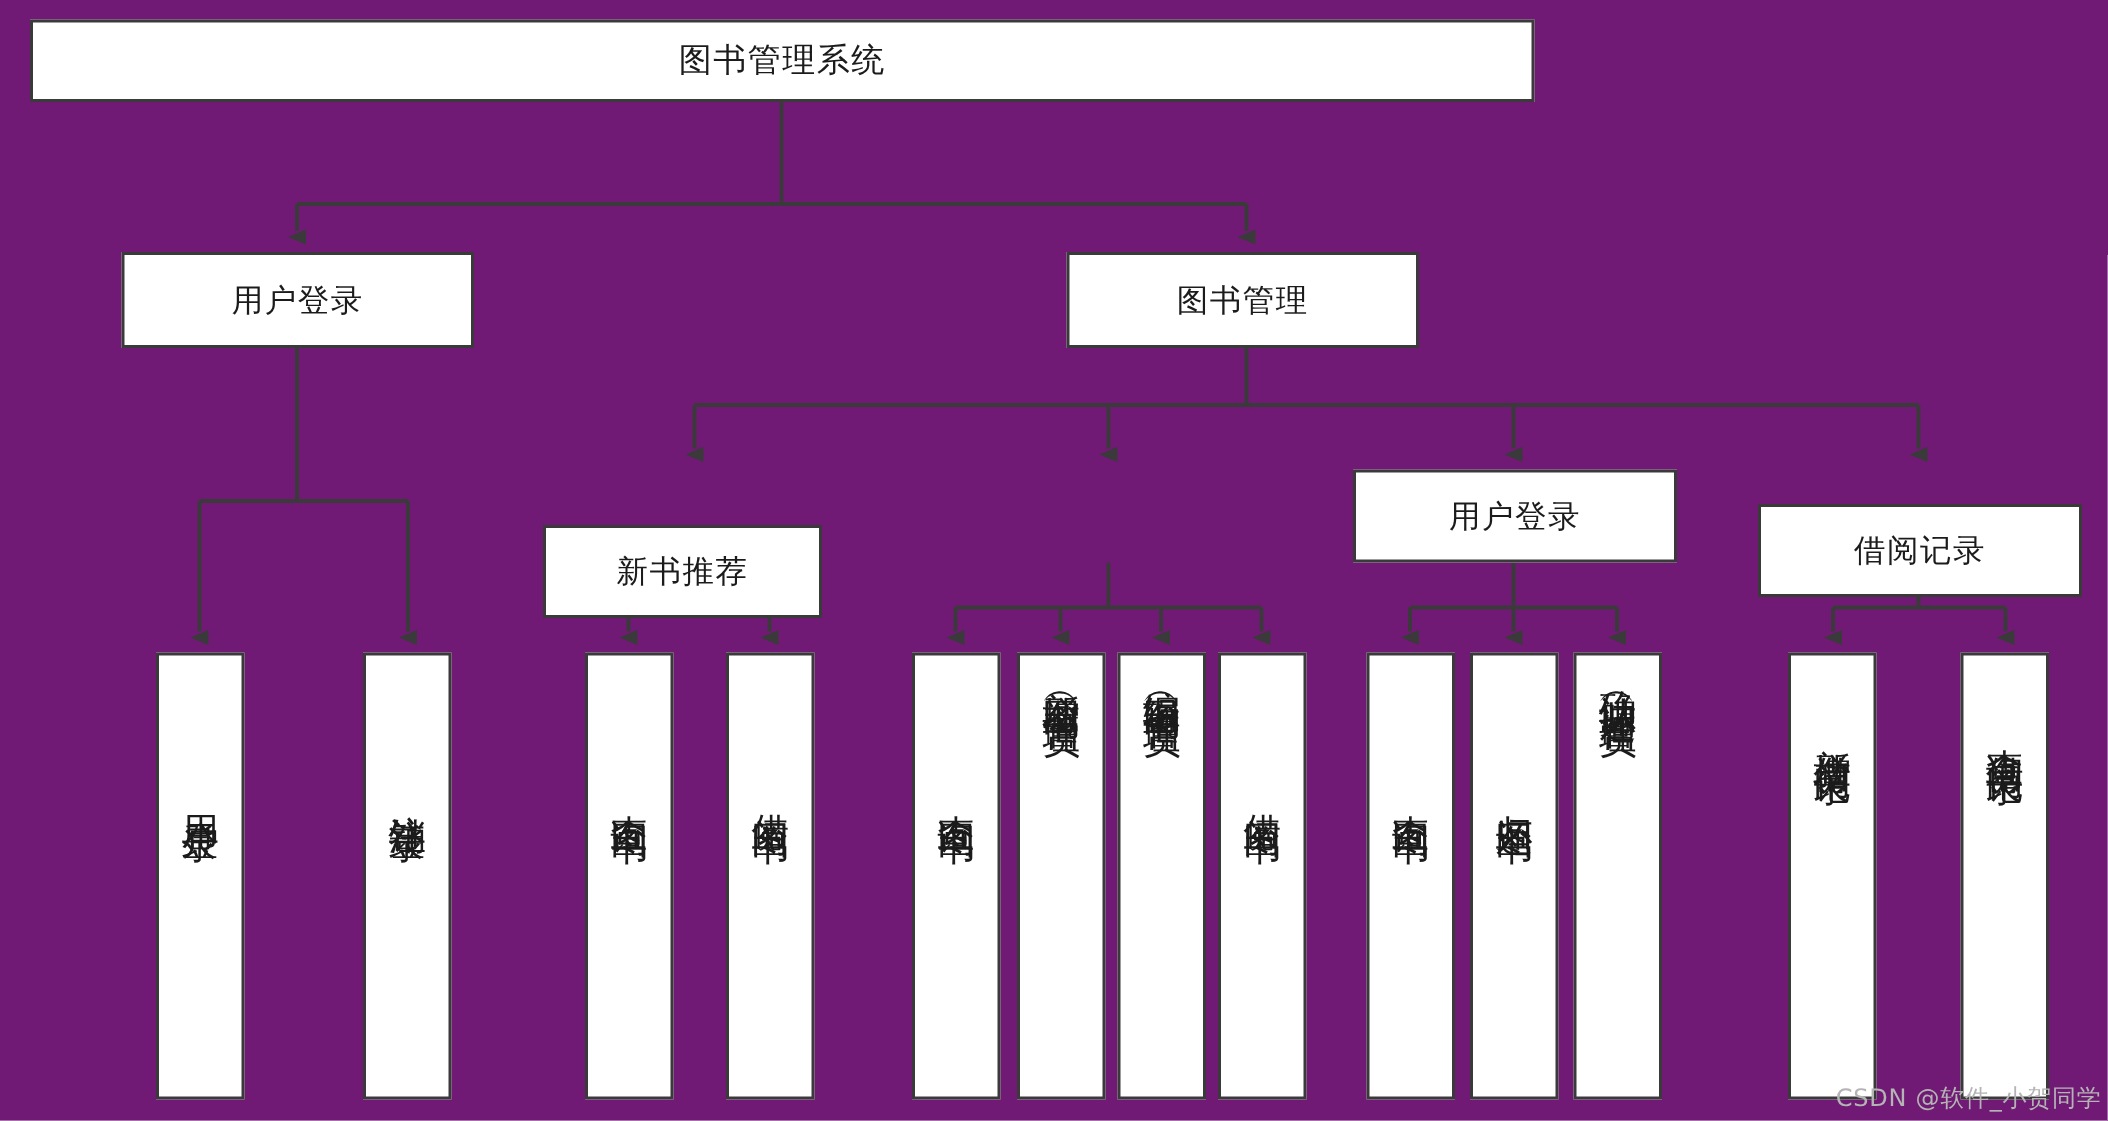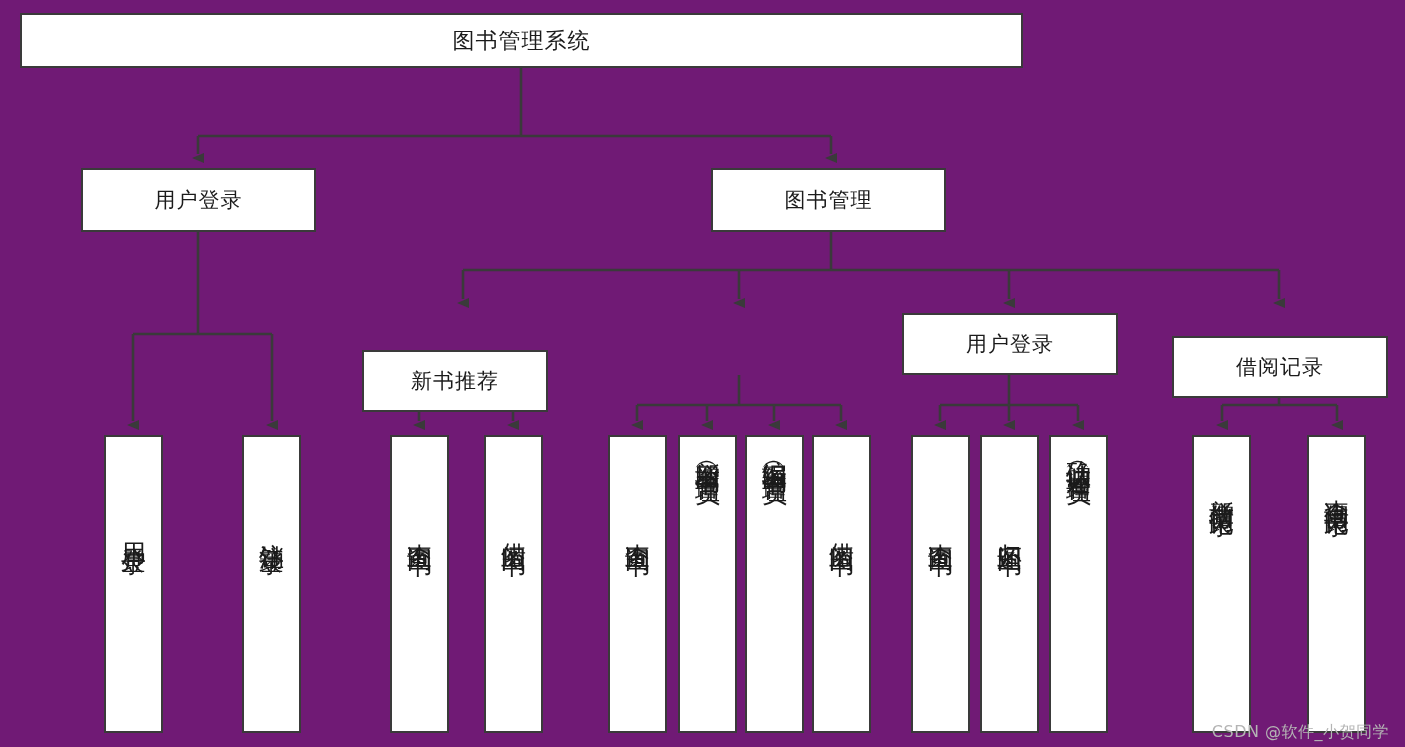--- a/index.html
+++ b/index.html
@@ -60,21 +60,21 @@
   .node.v .label {
     writing-mode: vertical-rl;
     text-orientation: upright;
     font-size: 25px;
     letter-spacing: 3px;
     line-height: 1;
     white-space: nowrap;
   }
   #watermark {
     position: absolute;
-    right: 16px;
+    right: 4px;
     bottom: 4px;
     font-size: 16px;
     color: #b4b4b4;
     letter-spacing: 0.5px;
     white-space: nowrap;
   }
 </style>
 </head>
 <body>
 

